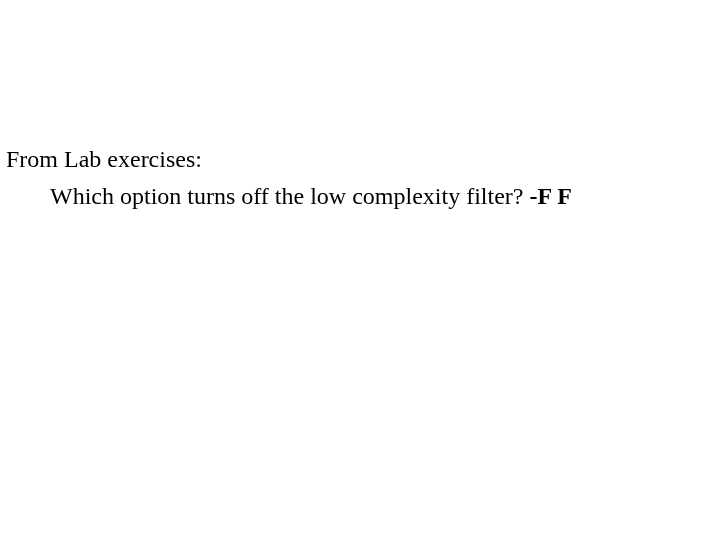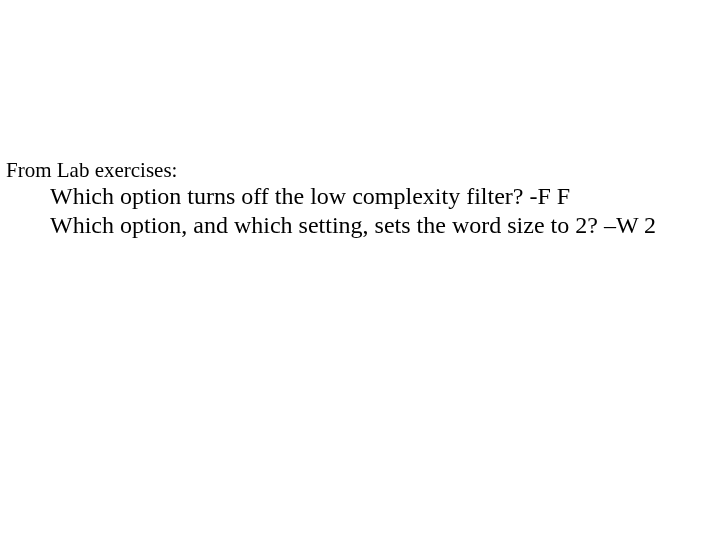--- a/index.html
+++ b/index.html
@@ -12,46 +12,43 @@
     color: #000000;
   }
   .page {
     position: relative;
     width: 720px;
     height: 540px;
   }
   .heading {
     position: absolute;
     left: 6px;
-    top: 156px;
-    font-size: 21px;
+    top: 145px;
+    font-size: 24px;
     line-height: 28px;
     white-space: nowrap;
   }
   .body-block {
     position: absolute;
     left: 50px;
     top: 182px;
     font-size: 24px;
     line-height: 29px;
   }
   .line {
     white-space: nowrap;
   }
   .bold {
-    font-weight: normal;
+    font-weight: bold;
   }
 </style>
 </head>
 <body>
 
 <div class="page">
   <div class="heading">From Lab exercises:</div>
 
   <div class="body-block">
     <div class="line">
       <span>Which option turns off the low complexity filter?  </span><span class="bold">-F F</span>
     </div>
-    <div class="line">
-      <span>Which option, and which setting, sets the word size to 2? </span><span class="bold">–W 2</span>
-    </div>
   </div>
 </div>
 
 </body></html>

